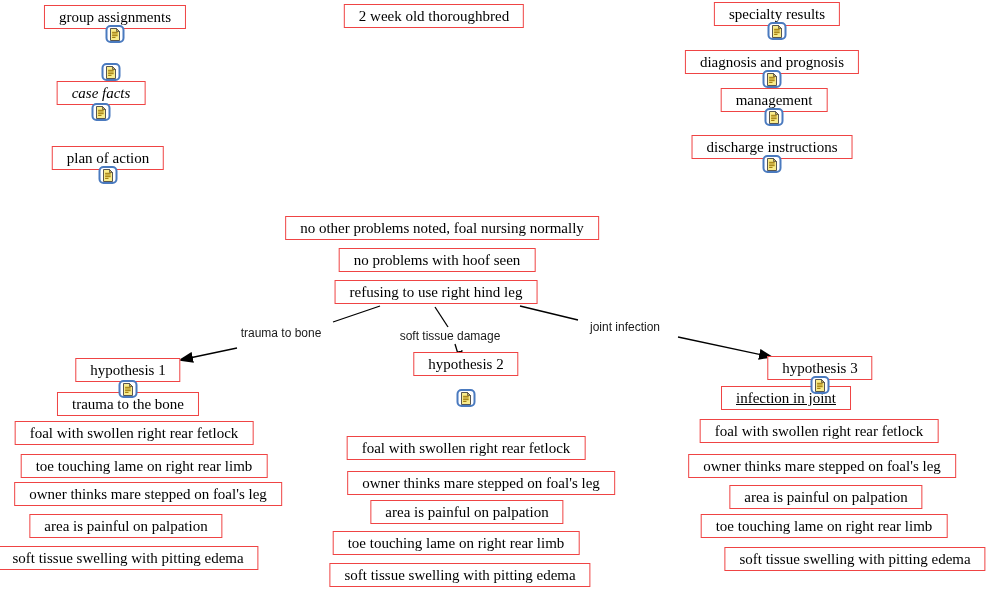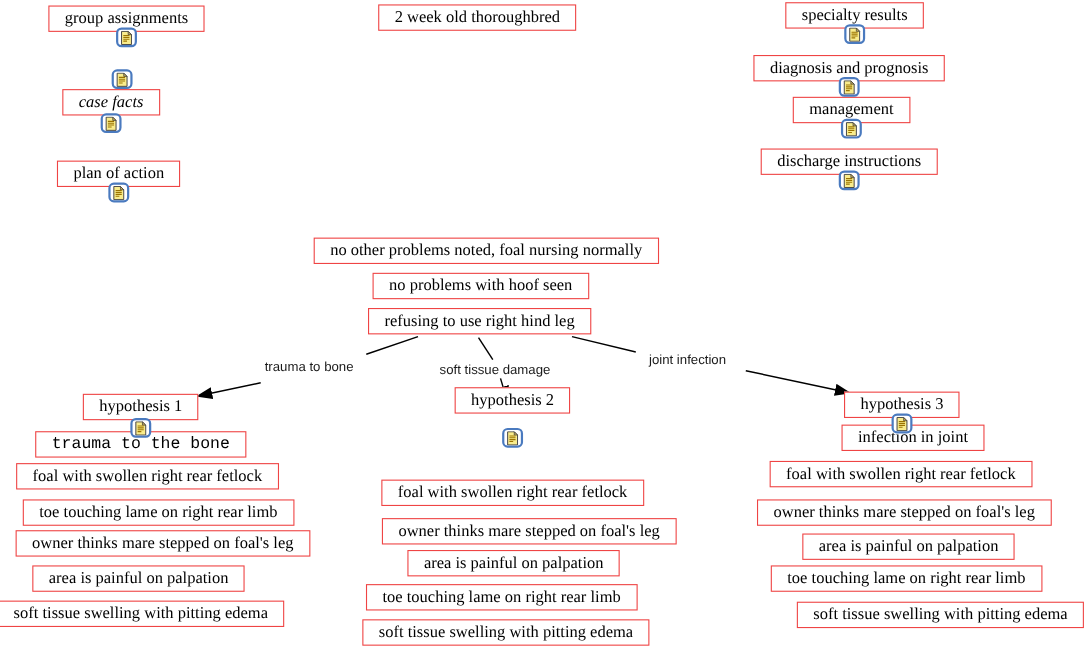--- a/index.html
+++ b/index.html
@@ -134,21 +134,21 @@
     <div class="node" style="left: 437px; top: 248px;">no problems with hoof seen</div>
     <div class="node" style="left: 436px; top: 280px;">refusing to use right hind leg</div>
     <div class="node" style="left: 128px; top: 348px; margin-top: 10px;">hypothesis 1</div>
     <span class="res-icon" style="left: 128px; top: 380px;">
       <svg width="11" height="13" viewBox="0 0 11 13">
         <path d="M1 0.5h6l3 3v9H1z" fill="#f9ec8c" stroke="#444444" stroke-width="0.9"></path>
         <path d="M7 0.5v3h3z" fill="#cdb055" stroke="#444444" stroke-width="0.7"></path>
         <path d="M2.6 4.3h5.6M2.6 6h5.6M2.6 7.7h5.6M2.6 9.4h3.4" stroke="#9c7400" stroke-width="1" fill="none"></path>
       </svg>
     </span>
-    <div class="node" style="left: 128px; top: 392px; font-family: Liberation Mono, monospace;">trauma to the bone</div>
+    <div class="node" style="left: 128px; top: 392px;">trauma to the bone</div>
     <div class="node" style="left: 134px; top: 421px;">foal with swollen right rear fetlock</div>
     <div class="node" style="left: 144px; top: 454px;">toe touching lame on right rear limb</div>
     <div class="node" style="left: 148px; top: 482px;">owner thinks mare stepped on foal's leg</div>
     <div class="node" style="left: 126px; top: 514px;">area is painful on palpation</div>
     <div class="node" style="left: 128px; top: 546px;">soft tissue swelling with pitting edema</div>
     <div class="node" style="left: 466px; top: 352px;">hypothesis 2</div>
     <span class="res-icon" style="left: 466px; top: 389px;">
       <svg width="11" height="13" viewBox="0 0 11 13">
         <path d="M1 0.5h6l3 3v9H1z" fill="#f9ec8c" stroke="#444444" stroke-width="0.9"></path>
         <path d="M7 0.5v3h3z" fill="#cdb055" stroke="#444444" stroke-width="0.7"></path>
@@ -161,21 +161,21 @@
     <div class="node" style="left: 456px; top: 531px;">toe touching lame on right rear limb</div>
     <div class="node" style="left: 460px; top: 563px;">soft tissue swelling with pitting edema</div>
     <div class="node" style="left: 820px; top: 356px;">hypothesis 3</div>
     <span class="res-icon" style="left: 820px; top: 376px;">
       <svg width="11" height="13" viewBox="0 0 11 13">
         <path d="M1 0.5h6l3 3v9H1z" fill="#f9ec8c" stroke="#444444" stroke-width="0.9"></path>
         <path d="M7 0.5v3h3z" fill="#cdb055" stroke="#444444" stroke-width="0.7"></path>
         <path d="M2.6 4.3h5.6M2.6 6h5.6M2.6 7.7h5.6M2.6 9.4h3.4" stroke="#9c7400" stroke-width="1" fill="none"></path>
       </svg>
     </span>
-    <div class="node" style="left: 830px; top: 386px;">infection in joint</div>
+    <div class="node" style="left: 786px; top: 386px; text-decoration: underline;">infection in joint</div>
     <div class="node" style="left: 819px; top: 419px;">foal with swollen right rear fetlock</div>
     <div class="node" style="left: 822px; top: 454px;">owner thinks mare stepped on foal's leg</div>
     <div class="node" style="left: 826px; top: 485px;">area is painful on palpation</div>
     <div class="node" style="left: 824px; top: 514px;">toe touching lame on right rear limb</div>
     <div class="node" style="left: 855px; top: 547px;">soft tissue swelling with pitting edema</div>
     <div class="link-label" style="left: 281px; top: 326px;">trauma to bone</div>
     <div class="link-label" style="left: 450px; top: 329px;">soft tissue damage</div>
     <div class="link-label" style="left: 625px; top: 320px;">joint infection</div>
   </div>
 

